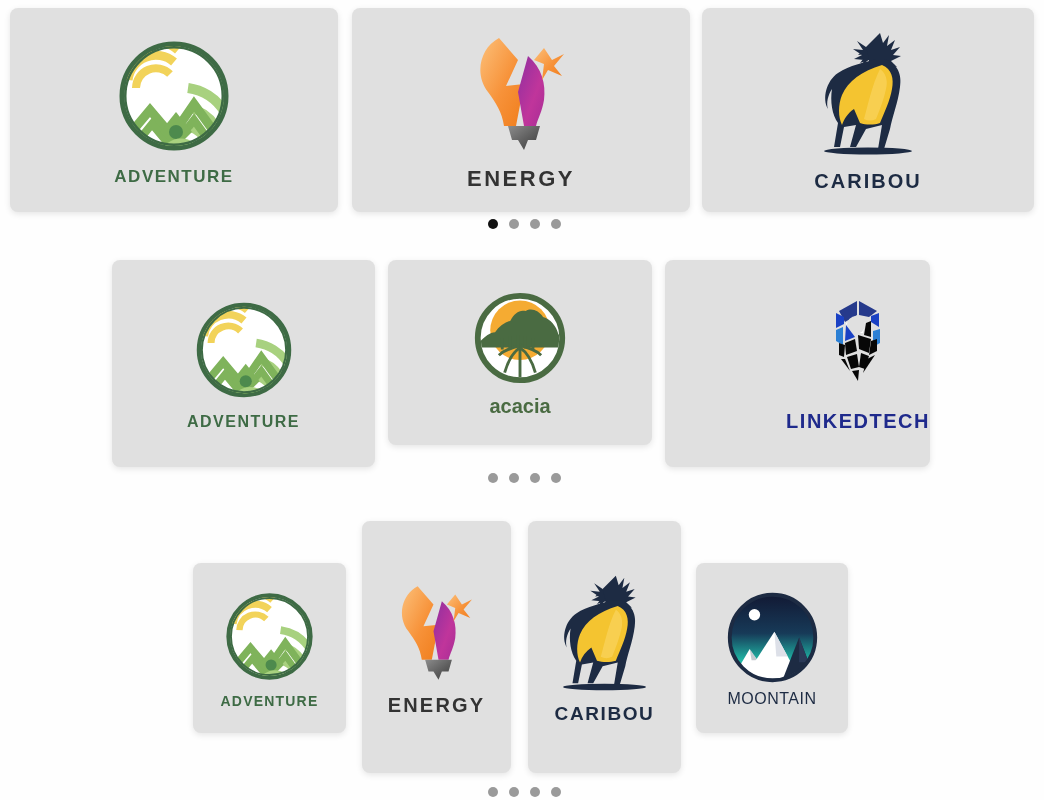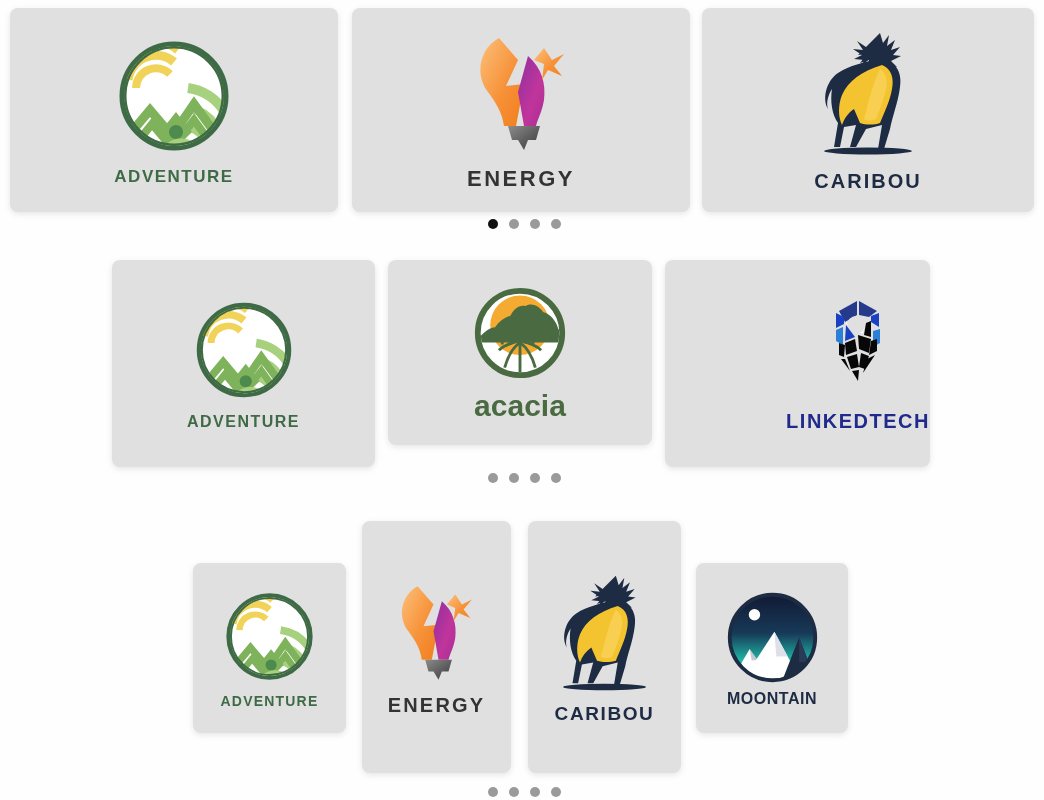--- a/index.html
+++ b/index.html
@@ -183,21 +183,21 @@
           <g fill="#4a6b42">
             <path d="M30 50 L33 50 L33 62 L30 62 Z"></path>
             <path d="M38 48 L41 48 L41 62 L38 62 Z"></path>
             <path d="M46 47 L49 47 L49 60 L46 60 Z"></path>
             <path d="M54 48 L57 48 L57 61 L54 61 Z"></path>
             <path d="M62 50 L65 50 L65 62 L62 62 Z"></path>
           </g>
           <path d="M14 88 A36 36 0 0 0 86 88 L86 100 L14 100 Z" fill="#ffffff"></path>
         </g>
       </svg>
-      <div class="brand" style="color:#4a6b42; font-size:30px; letter-spacing:0px; font-weight:700; margin-top:10px;">acacia</div>
+      <div class="brand" style="color:#4a6b42; font-size:20px; letter-spacing:0px; font-weight:700; margin-top:10px;">acacia</div>
     </div>
   </div>
 
   <div class="card" style="left:665px; top:260px; width:265px; height:207px;align-items:flex-end;">
     <div class="logo-wrap">
       <svg width="78" height="100" viewBox="0 0 78 100">
         <g>
           <path d="M39 3 L62 17 L62 45 L39 59 L16 45 L16 17 Z" fill="#1a41c4" opacity="0"></path>
           <path d="M20 14 L38 4 L38 18 L26 25 Z" fill="#263a8c"></path>
           <path d="M40 4 L58 14 L50 20 L40 18 Z" fill="#263a8c"></path>
@@ -324,21 +324,21 @@
           <path d="M26 62 L34 74 L28 74 Z" fill="#1d2b43" opacity="0.25"></path>
           <path d="M18 96 L52 44 L80 96 Z" fill="#ffffff"></path>
           <path d="M52 44 L66 70 L54 70 Z" fill="#d9dde6" opacity="0.9"></path>
           <path d="M60 96 L78 50 L96 96 Z" fill="#1d2b43"></path>
           <path d="M78 50 L88 76 L78 76 Z" fill="#2b3a58"></path>
           <path d="M8 84 A44 44 0 0 0 92 84 L92 100 L8 100 Z" fill="#ffffff"></path>
           <path d="M10 86 A43 43 0 0 0 90 86" fill="none" stroke="#1d2b43" stroke-width="3"></path>
         </g>
         <circle cx="50" cy="50" r="45" fill="none" stroke="#1d2b43" stroke-width="4"></circle>
       </svg>
-      <div class="brand" style="color:#1d2b43; font-size:16px; letter-spacing:0.5px; margin-top:6px; font-weight:700;">MOONTAIN</div>
+      <div class="brand" style="color:#1d2b43; font-size:16px; letter-spacing:0.5px; margin-top:6px; font-weight:400;">MOONTAIN</div>
     </div>
   </div>
 
   <div class="dots" style="left:488px; top:787px;">
     <span class="dot"></span>
     <span class="dot"></span>
     <span class="dot"></span>
     <span class="dot"></span>
   </div>
 

